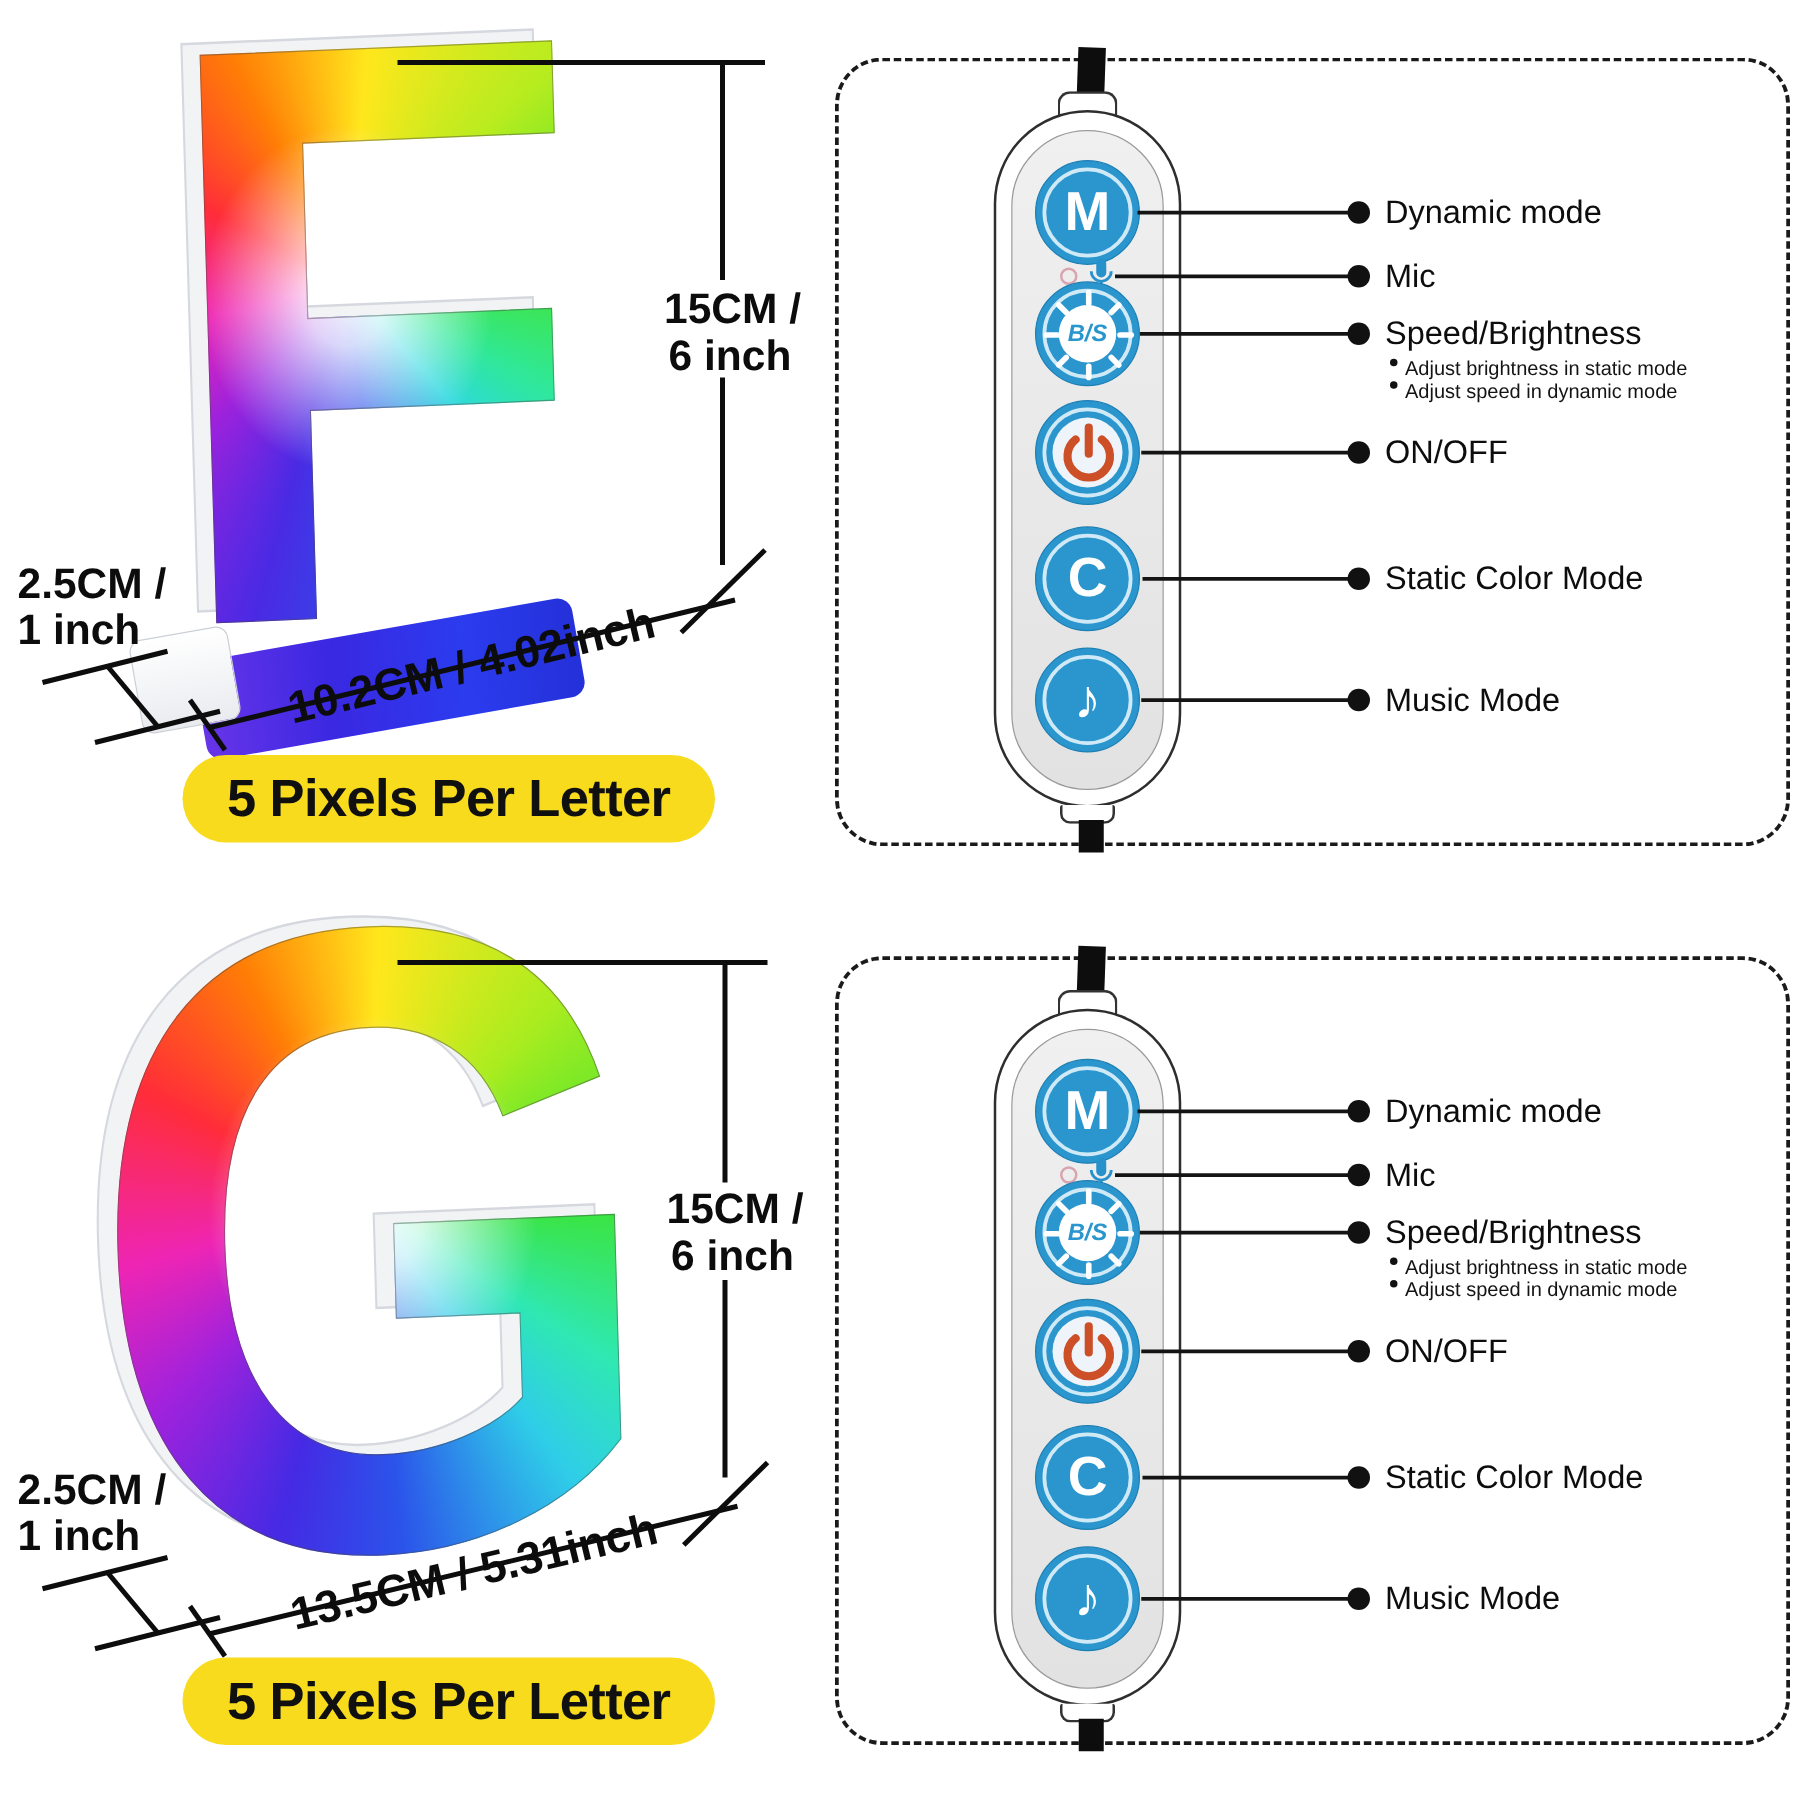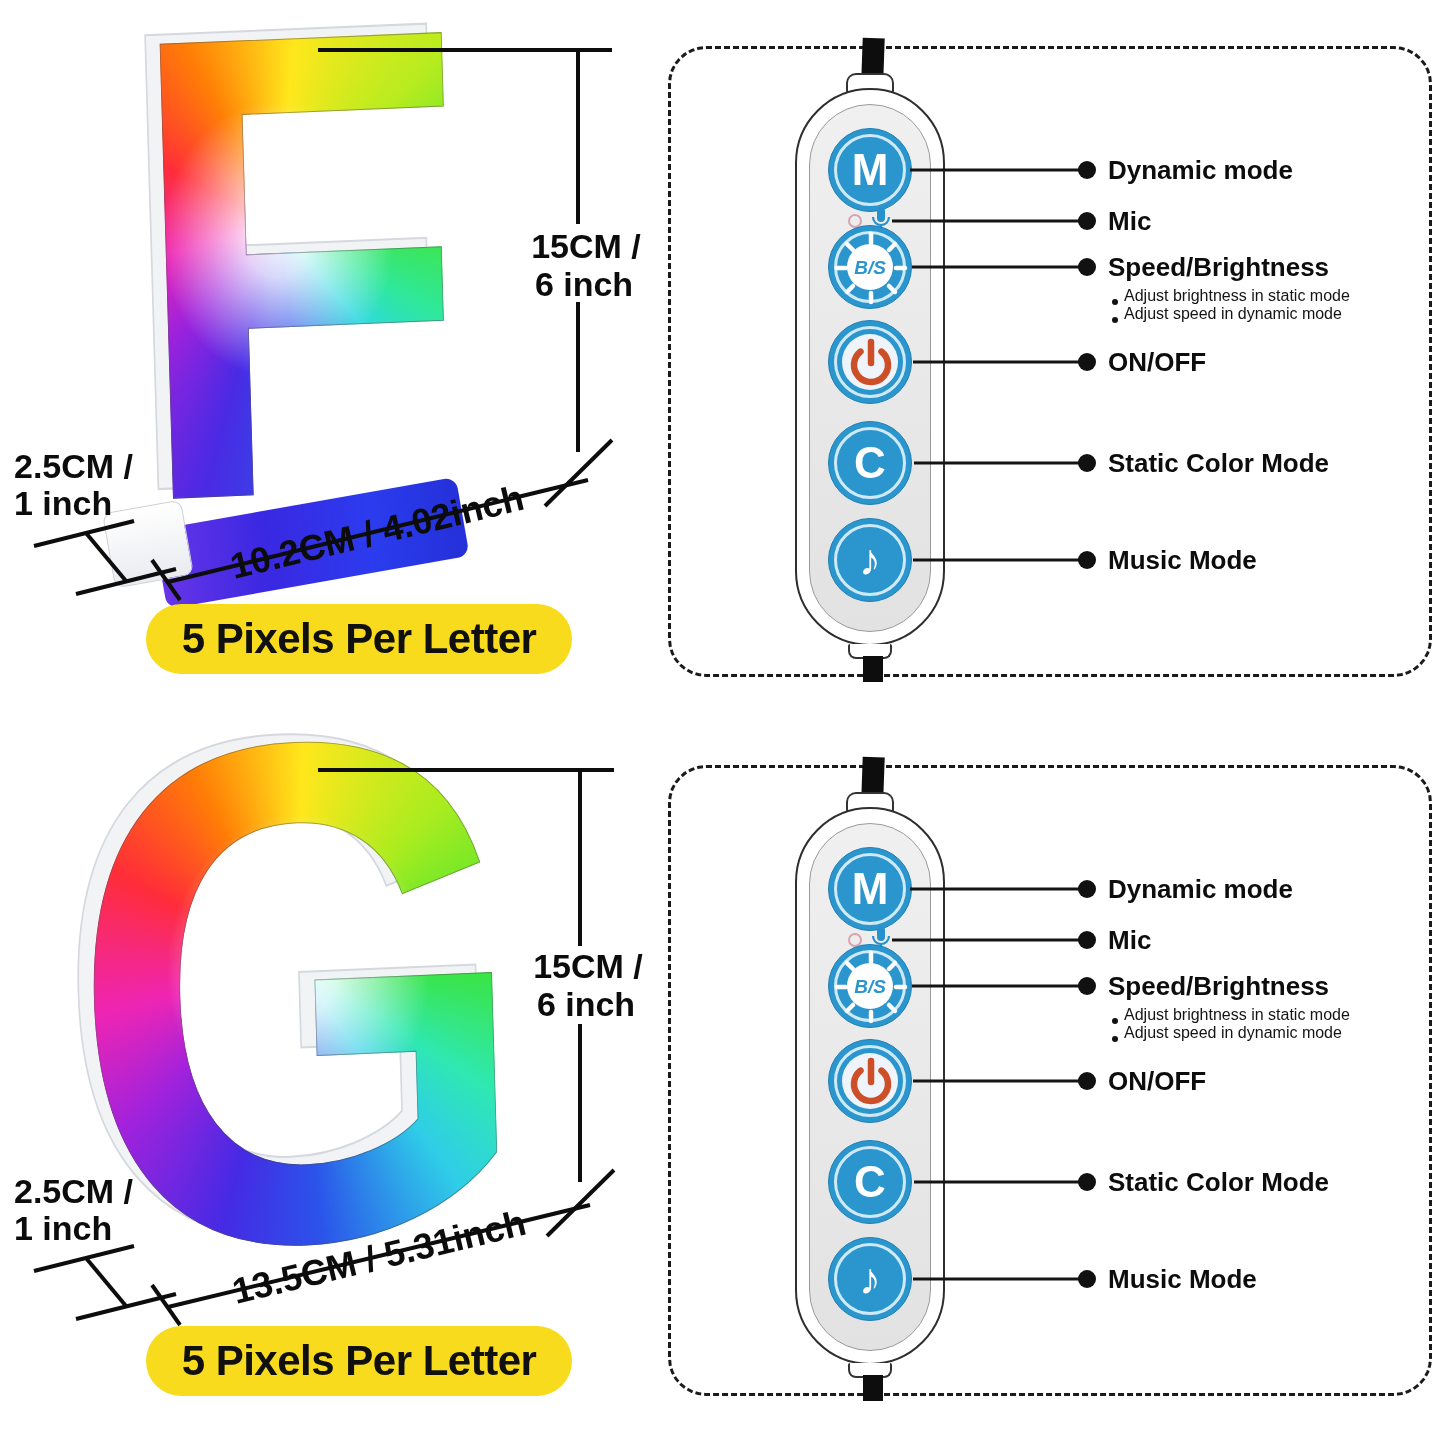--- a/index.html
+++ b/index.html
@@ -75,24 +75,24 @@
   .btn .bglyph{color:#ffffff;font-weight:700;font-size:44px;line-height:1;z-index:2;}
   .btn-bs::before{content:"";position:absolute;inset:18px;background:#ffffff;border-radius:50%;}
   .btn-bs .bglyph{color:#2B96CE;font-size:19px;font-style:italic;}
   .btn-power::before{content:"";position:absolute;inset:13px;background:#eef4f9;border-radius:50%;}
   .rays,.pwr-icon{position:absolute;left:0;top:0;z-index:1;}
   .mic-led{position:absolute;width:14px;height:14px;border:2px solid #d9a3b0;border-radius:50%;
            box-sizing:border-box;background:transparent;}
   .callouts{position:absolute;left:0;top:0;pointer-events:none;}
   .callouts line{stroke:#141414;stroke-width:3;}
   .callouts circle{fill:#111;}
-  .rlabel{position:absolute;left:458px;transform:translateY(-50%);font-weight:700;
+  .rlabel{position:absolute;left:458px;transform:translateY(-50%);font-weight:400;
           font-size:26px;color:#0d0d0d;white-space:nowrap;}
   .rnotes{position:absolute;left:462px;top:287px;}
-  .rnote{display:flex;align-items:flex-end;height:18px;font-size:16px;color:#141414;white-space:nowrap;}
+  .rnote{display:flex;align-items:flex-start;height:18px;font-size:16px;color:#141414;white-space:nowrap;}
   .rnote .ndot{width:6px;height:6px;border-radius:50%;background:#111;margin-right:6px;flex:0 0 auto;}
 </style>
 </head>
 <body>
 
 <div id="canvas">
 
   <section class="letter-panel" style="top:0">
     <div class="abs pedestal-blue"></div>
     <div class="abs pedestal-white"></div>

